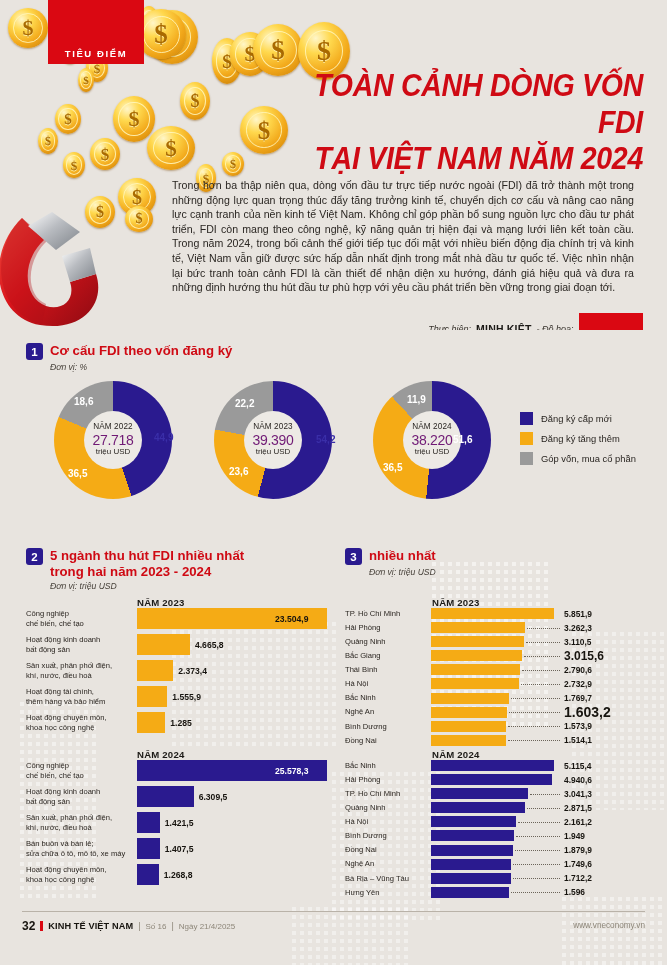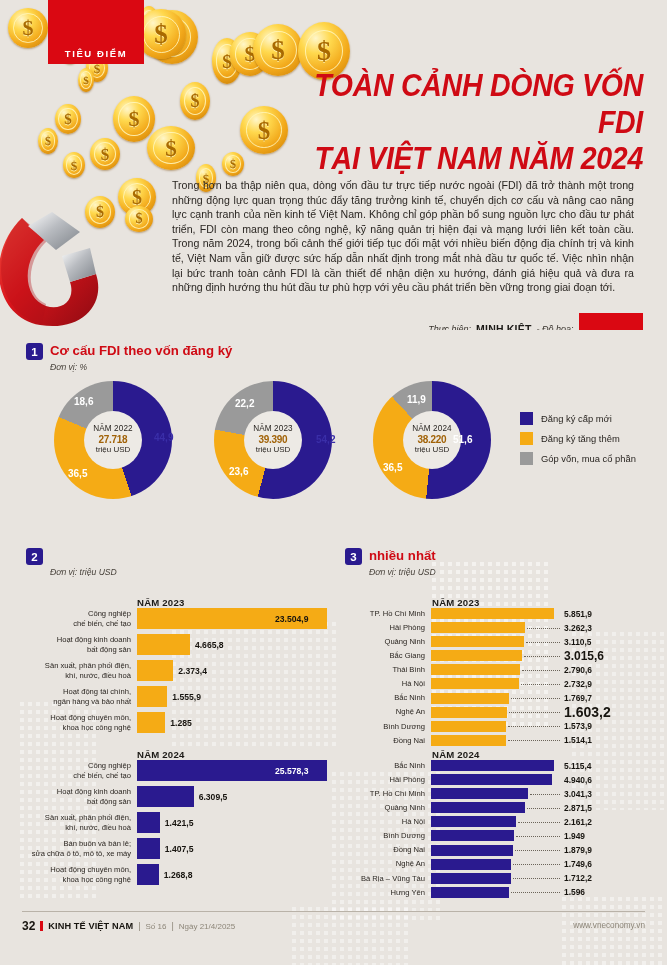--- a/index.html
+++ b/index.html
@@ -84,38 +84,38 @@
   
   .pie-row{position:absolute;left:26px;top:378px;width:620px;height:130px;}
   .pie{position:absolute;width:118px;height:118px;border-radius:50%;top:3px;}
   .pie .hole{
     position:absolute;left:50%;top:50%;transform:translate(-50%,-50%);
     width:58px;height:58px;border-radius:50%;background:#edeae5;
     display:flex;flex-direction:column;align-items:center;justify-content:center;
     line-height:1.05;
   }
   .hole .y{font-size:8.2px;color:#2a2622;letter-spacing:.1px;}
-  .hole .v{font-size:10px;font-weight:bold;color:#a16207;letter-spacing:-.3px;margin:1px 0;}
+  .hole .v{font-size:14px;font-weight:normal;color:#701a75;letter-spacing:-.3px;margin:1px 0;}
   .hole .u{font-size:8px;color:#2a2622;}
   .pl{position:absolute;font-size:10px;font-weight:bold;}
   .pl.blue{color:#3a2ea8;}
   .pl.white{color:#ffffff;}
   .pl.grey{color:#ffffff;}
 
   .legend{position:absolute;left:520px;top:412px;}
   .lg{display:flex;align-items:center;gap:8px;margin-bottom:7px;}
   .sw{width:13px;height:13px;flex:0 0 auto;}
   .lg span{font-size:9.4px;color:#2a2622;text-align:right;}
 
   
   .chart-label{font-size:9.6px;font-weight:bold;color:#1c1a17;letter-spacing:.2px;}
   .bars{position:absolute;}
   .brow{display:flex;align-items:center;}
   .blab{
-    text-align:right;font-size:7.8px;line-height:9.4px;color:#241f1a;
+    text-align:left;font-size:7.8px;line-height:9.4px;color:#241f1a;
     padding-right:6px;box-sizing:border-box;
   }
   .btrack{position:relative;flex:1 1 auto;height:100%;}
   .bar{height:100%;}
   .bval{
     position:absolute;top:50%;transform:translateY(-50%);
     font-size:8.6px;font-weight:bold;color:#17140f;white-space:nowrap;
   }
   .bval.inside{color:#17140f;}
   .bval.inside-w{color:#ffffff;}
@@ -318,20 +318,24 @@
       </div>
       <div class="lg">
         <span class="sw" style="background:#9a9a9a"></span>
         <span>Góp vốn, mua cổ phần</span>
       </div>
     </div>
 
   <div class="sec" style="left:26px;top:548px;width:300px;">
     <div class="sec-head">
       <div class="num">2</div>
+      <div class="sec-title">
+        <div>5 ngành thu hút FDI nhiều nhất</div>
+        <div>trong hai năm 2023 - 2024</div>
+      </div>
     </div>
     <div class="unit">Đơn vị: triệu USD</div>
   </div>
 
   <div class="chart-label" style="position:absolute;left:137px;top:597px;">NĂM 2023</div>
   <div class="bars" id="bars-sec2023" style="left:26px;top:608px;width:305px;">
       <div class="brow" style="height: 21px; margin-bottom: 5px;">
         <div class="blab" style="width: 111px; flex: 0 0 111px; font-size: 7.6px;">
           <div>Công nghiệp</div>
           <div>chế biến, chế tạo</div>
@@ -357,21 +361,21 @@
           <div>khí, nước, điều hoà</div>
         </div>
         <div class="btrack">
           <div class="bar" style="width: 36.2667px; background: rgb(245, 171, 21);"></div>
           <div class="bval" style="font-size: 8.6px; left: 41.2667px;">2.373,4</div>
         </div>
       </div>
       <div class="brow" style="height: 21px; margin-bottom: 5px;">
         <div class="blab" style="width: 111px; flex: 0 0 111px; font-size: 7.6px;">
           <div>Hoạt động tài chính,</div>
-          <div>ngân hàng và bảo nhất</div>
+          <div>thêm hàng và bảo hiểm</div>
         </div>
         <div class="btrack">
           <div class="bar" style="width: 30.3193px; background: rgb(245, 171, 21);"></div>
           <div class="bval" style="font-size: 8.6px; left: 35.3193px;">1.555,9</div>
         </div>
       </div>
       <div class="brow" style="height: 21px; margin-bottom: 5px;">
         <div class="blab" style="width: 111px; flex: 0 0 111px; font-size: 7.6px;">
           <div>Hoạt động chuyên môn,</div>
           <div>khoa học công nghệ</div>

